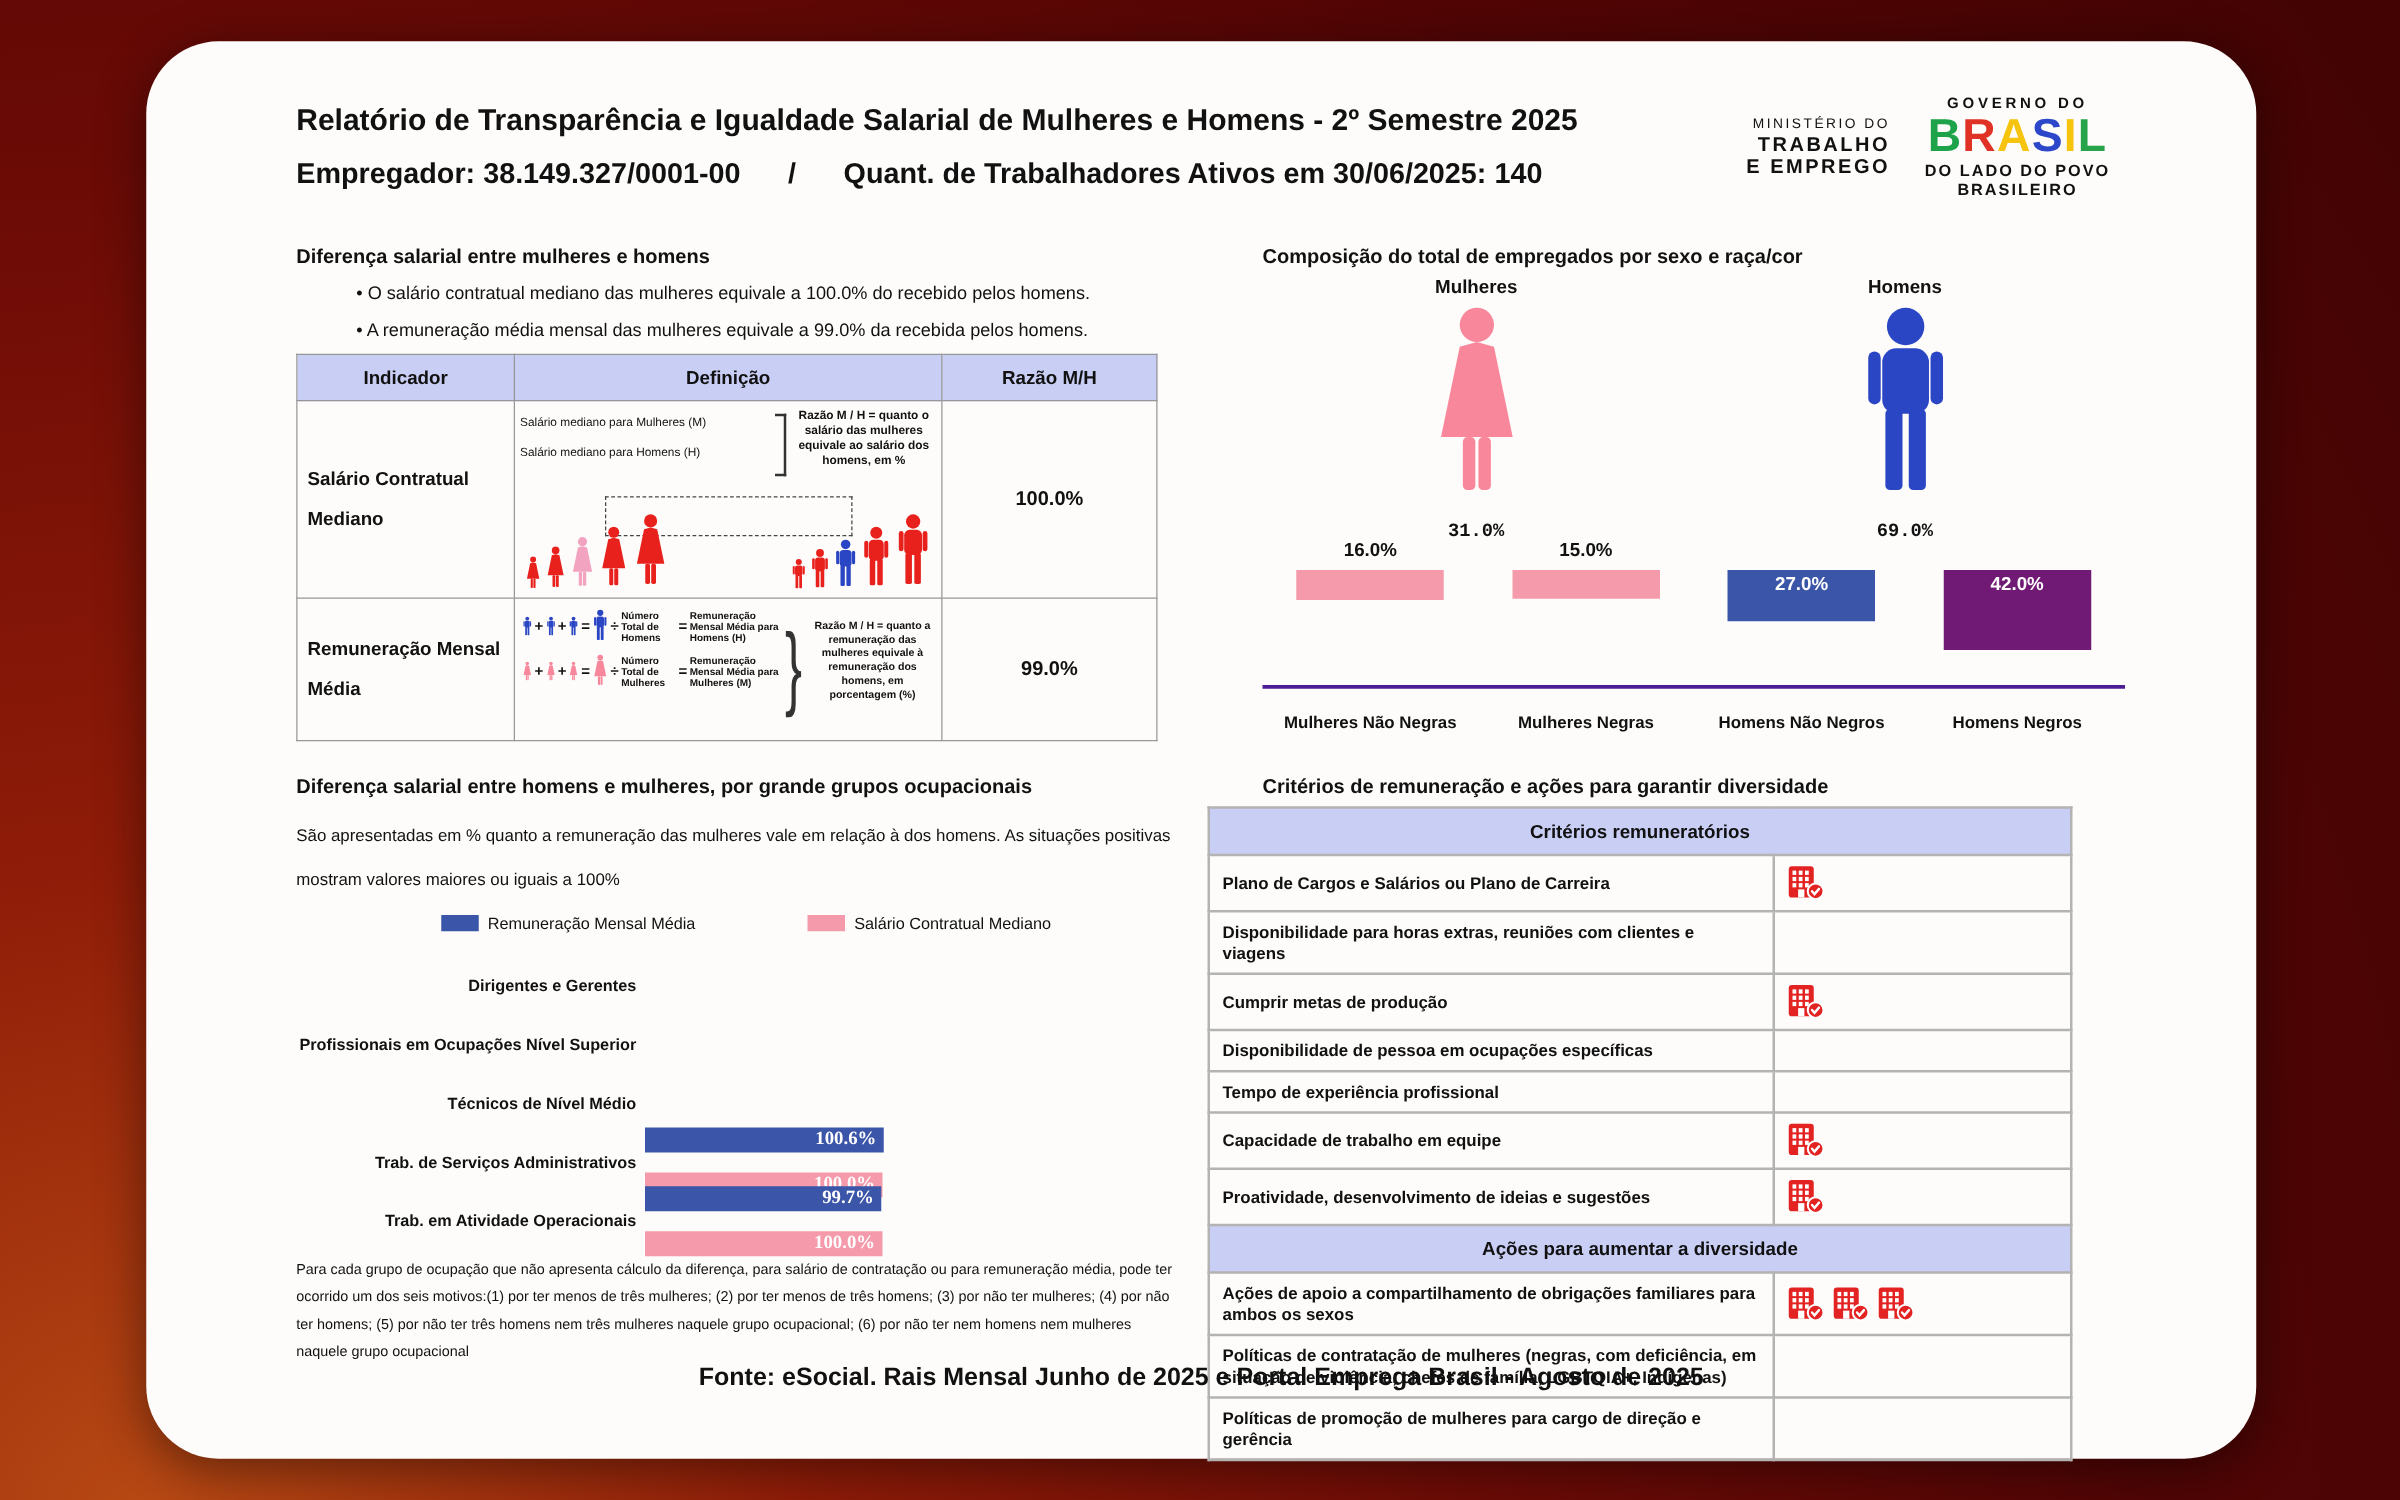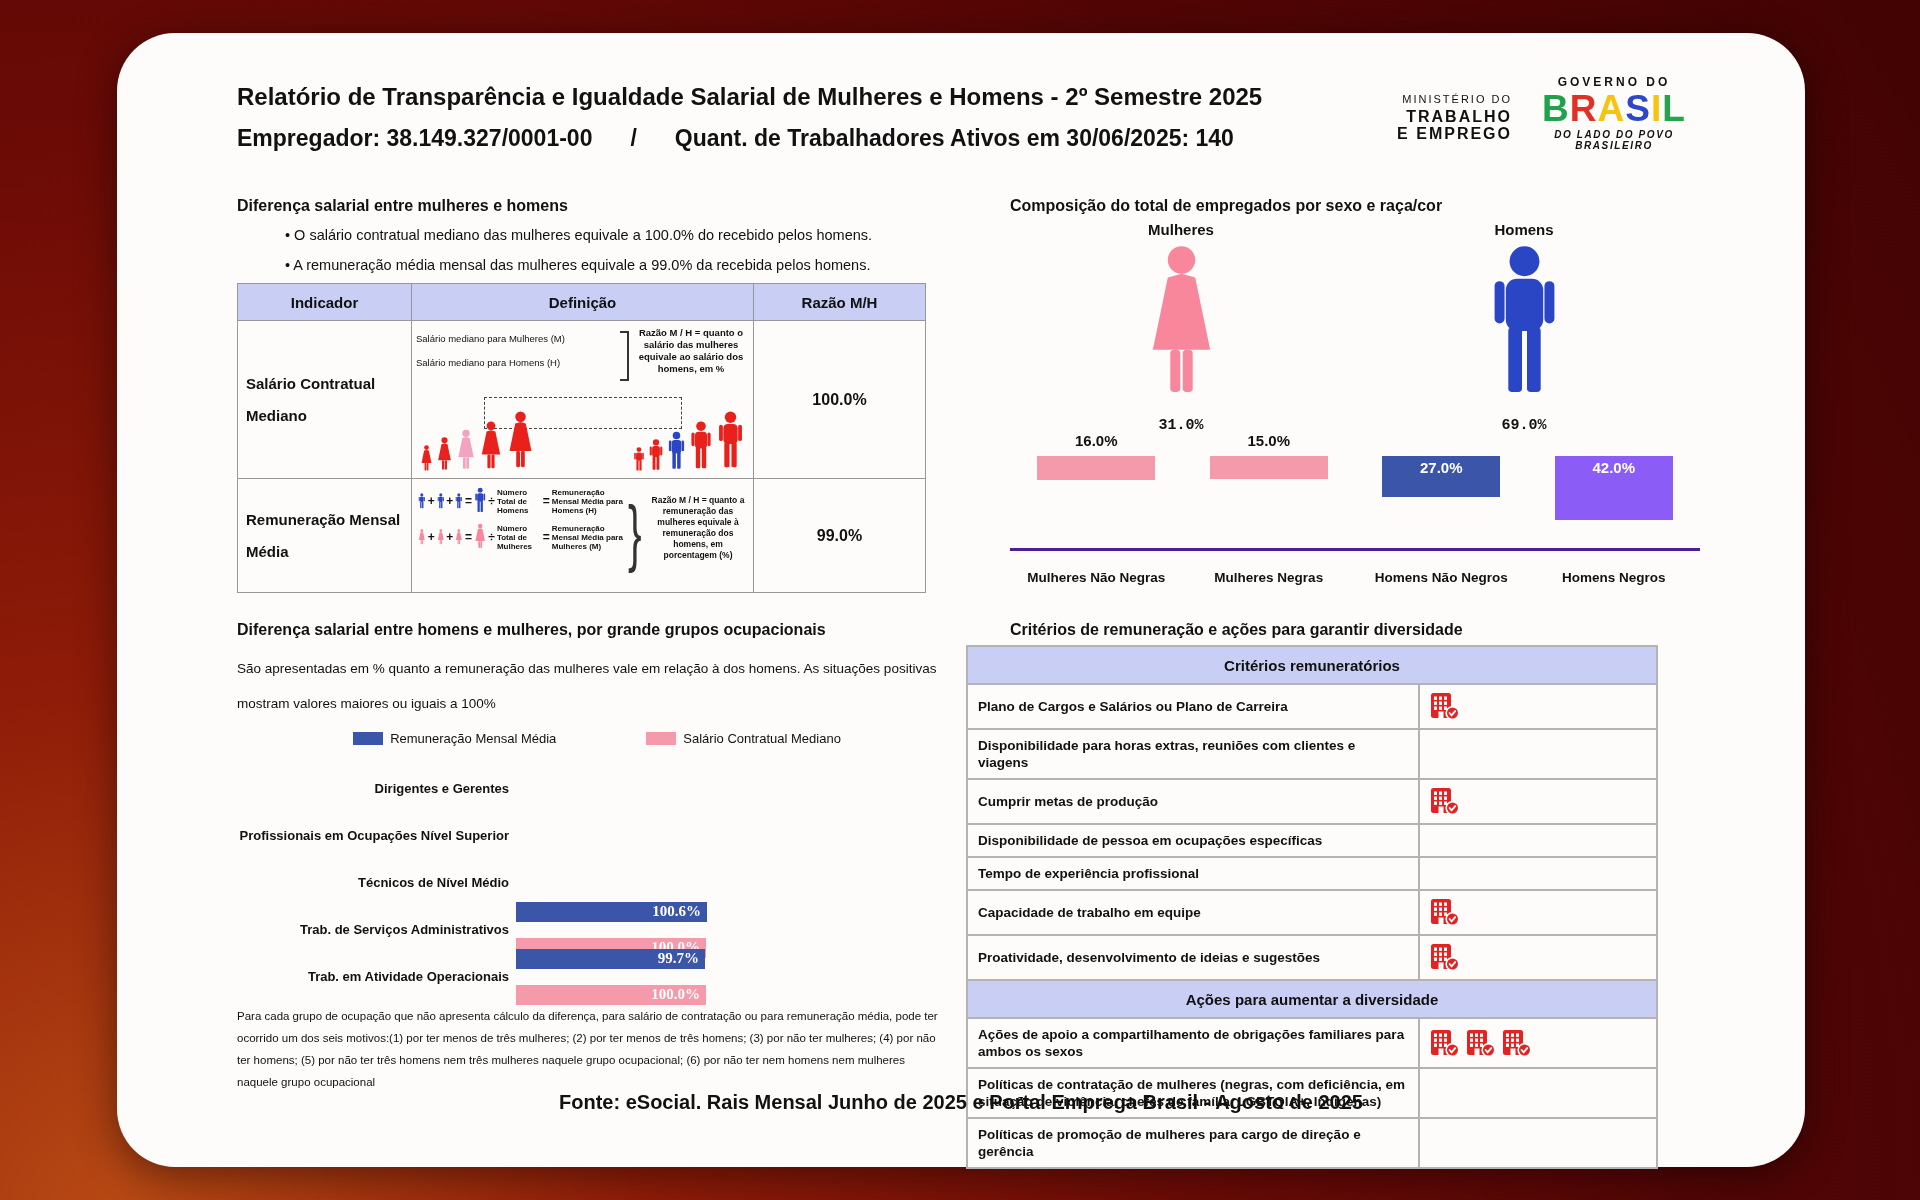--- a/index.html
+++ b/index.html
@@ -12,21 +12,21 @@
 
   
   .title{left:120px;top:50px;font-size:24px;font-weight:bold;}
   .subtitle{left:120px;top:92px;font-size:23px;font-weight:bold;display:flex;gap:38px;}
   .ministry{left:1235px;top:58px;width:160px;text-align:right;font-size:11px;letter-spacing:2px;line-height:17px;}
   .ministry .b{font-weight:bold;font-size:16px;}
   .govlogo{left:1412px;top:42px;width:170px;text-align:center;}
   .gov-top{font-size:12px;font-weight:bold;letter-spacing:3px;}
   .gov-name{font-size:37px;font-weight:900;letter-spacing:1px;line-height:40px;}
   .gov-name span{display:inline-block;}
-  .gov-bottom{font-size:10px;font-weight:bold;letter-spacing:1.6px;font-style:italic;}
+  .gov-bottom{font-size:13px;font-weight:bold;letter-spacing:1.6px;}
 
   .h2{font-size:16px;font-weight:bold;}
 
   
   .bullet{left:168px;width:640px;font-size:14.5px;}
 
   
   .ind-table{left:120px;top:250px;width:688px;border-collapse:collapse;table-layout:fixed;}
   .ind-table td,.ind-table th{border:1.5px solid #979797;}
   .ind-table th{background:#c9cef5;font-size:15px;font-weight:bold;height:34px;}
@@ -328,21 +328,21 @@
     <div class="comp-bar" style="height:23px;background:#f59aab">
       <div class="comp-above">15.0%</div>
     </div>
         </div>
         <div class="comp-slot">
     <div class="comp-bar" style="height:41px;background:#3b55a8">
       <div class="comp-inside">27.0%</div>
     </div>
         </div>
         <div class="comp-slot">
-    <div class="comp-bar" style="height:64px;background:#8b5cf6">
+    <div class="comp-bar" style="height:64px;background:#701a75">
       <div class="comp-inside">42.0%</div>
     </div>
         </div>
       </div>
     <div class="comp-cats abs" id="comp-cats">
         <div class="comp-cat">Mulheres Não Negras</div>
         <div class="comp-cat">Mulheres Negras</div>
         <div class="comp-cat">Homens Não Negros</div>
         <div class="comp-cat">Homens Negros</div>
       </div>

